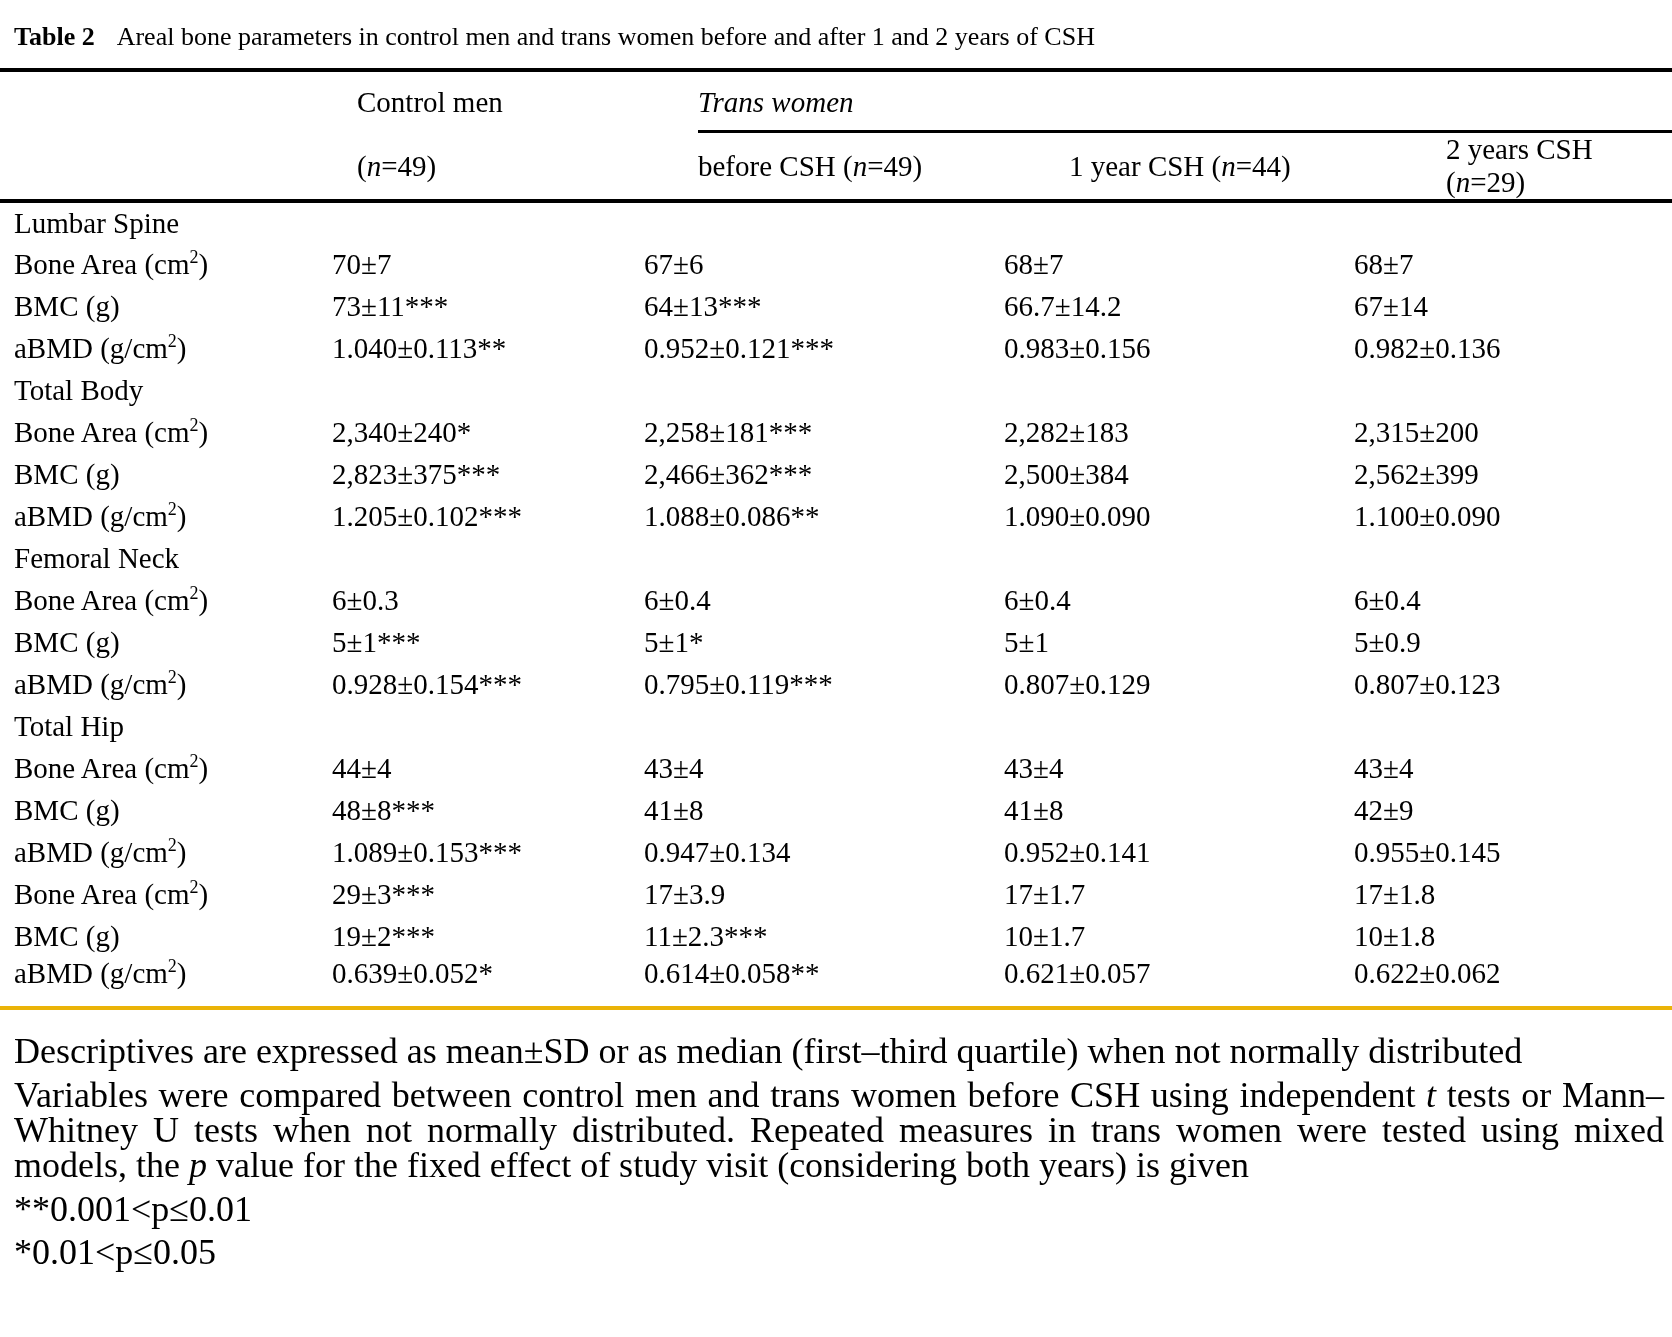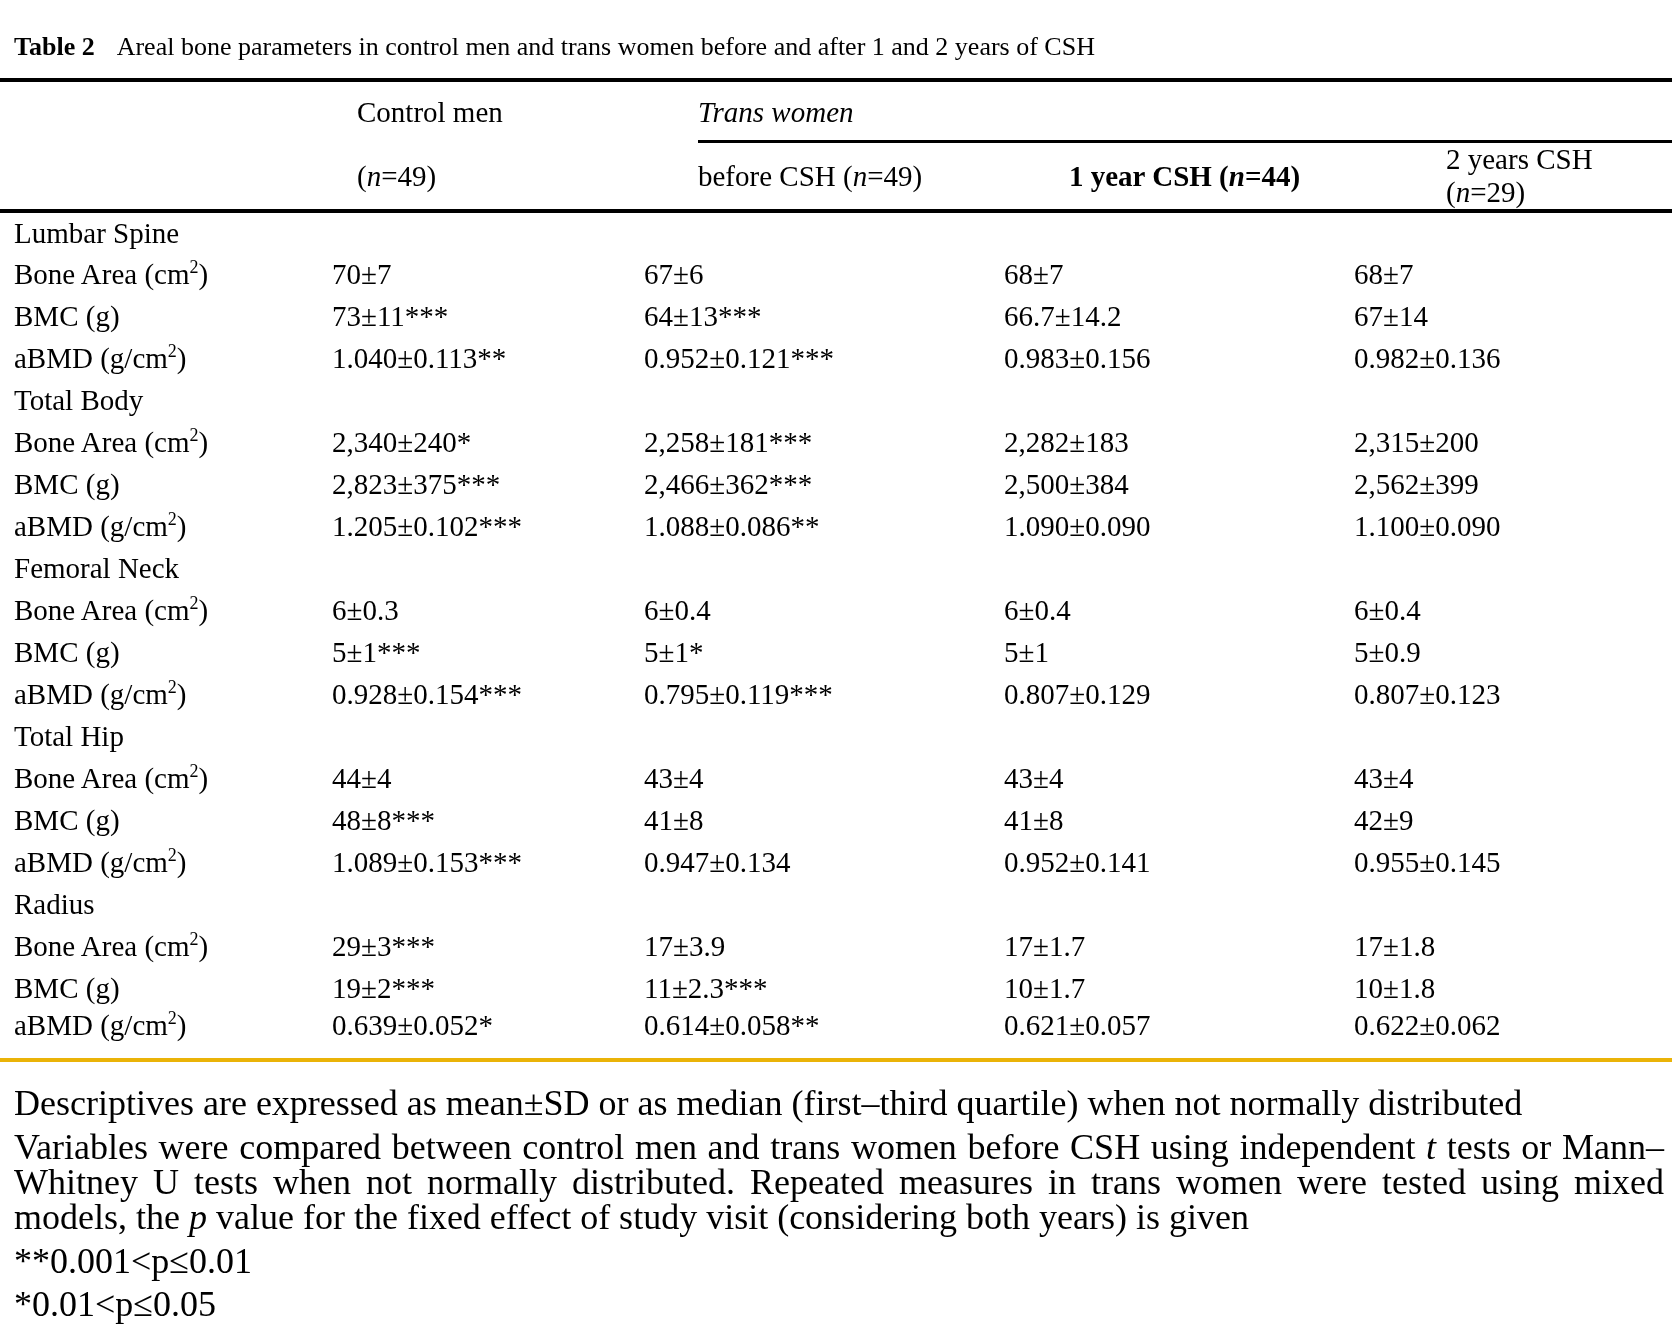--- a/index.html
+++ b/index.html
@@ -3,21 +3,21 @@
 <meta charset="utf-8">
 <style>
   html,body{margin:0;padding:0;background:#ffffff;}
   body{
     width:1672px;height:1337px;
     font-family:"Liberation Serif", serif;
     color:#000;
     position:relative;
     overflow:hidden;
   }
-  .page{padding-top:24px;}
+  .page{padding-top:14px;}
   .caption{
     font-size:26px;
     padding-left:14px;
     margin:8px 0 0 0;
   }
   .caption .cap-label{font-weight:bold;margin-right:22px;}
   table{
     width:1672px;
     border-collapse:collapse;
     table-layout:fixed;
@@ -35,21 +35,21 @@
   tr.group-row{height:63px;}
   th.group-control{padding-left:25px;}
   th.group-trans{position:relative;padding-left:54px;font-style:italic;}
   .trans-underline{
     position:absolute;left:54px;right:0;bottom:0;height:3px;background:#000;
   }
   tr.sub-row{height:67px;}
   tr.sub-row th{border-bottom:4px solid #000;}
   th.sub-1{padding-left:25px;}
   th.sub-2{padding-left:54px;}
-  th.sub-3{padding-left:65px;font-weight:bold;}
+  th.sub-3{padding-left:65px;}
   th.sub-4{padding-left:112px;}
   tbody tr{height:42px;}
   tbody td{padding:0;vertical-align:middle;}
   td.section-label, td.row-label{padding-left:14px;text-align:left;}
   td.val{text-align:left;}
   td.val.col1{padding-right:80px;}
   td.val.col2{padding-right:140px;}
   td.val.col3{padding-right:60px;}
   td.val.col4{padding-left:20px;}
   tbody tr.last-row td{padding-bottom:16px;}
@@ -195,23 +195,20 @@
           <td class="val col4">42±9</td>
         </tr>
         <tr>
           <td class="row-label">aBMD (g/cm<sup>2</sup>)</td>
           <td class="val col1">1.089±0.153***</td>
           <td class="val col2">0.947±0.134</td>
           <td class="val col3">0.952±0.141</td>
           <td class="val col4">0.955±0.145</td>
         </tr>
         <tr>
-          <td colspan="5" class="section-label">Radius</td>
-        </tr>
-        <tr>
           <td class="row-label">Bone Area (cm<sup>2</sup>)</td>
           <td class="val col1">29±3***</td>
           <td class="val col2">17±3.9</td>
           <td class="val col3">17±1.7</td>
           <td class="val col4">17±1.8</td>
         </tr>
         <tr>
           <td class="row-label">BMC (g)</td>
           <td class="val col1">19±2***</td>
           <td class="val col2">11±2.3***</td>

